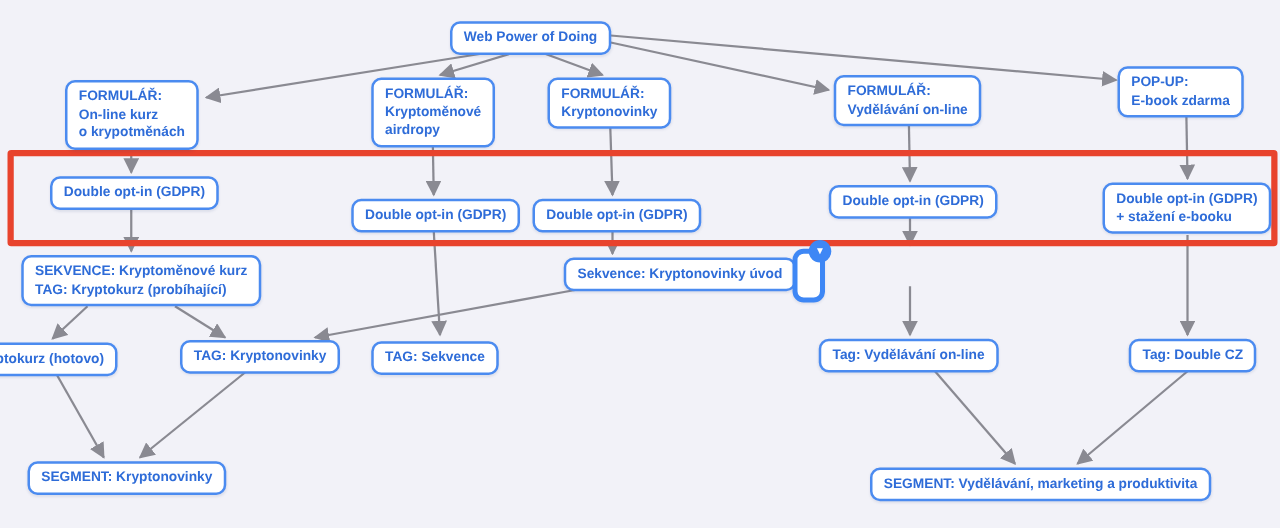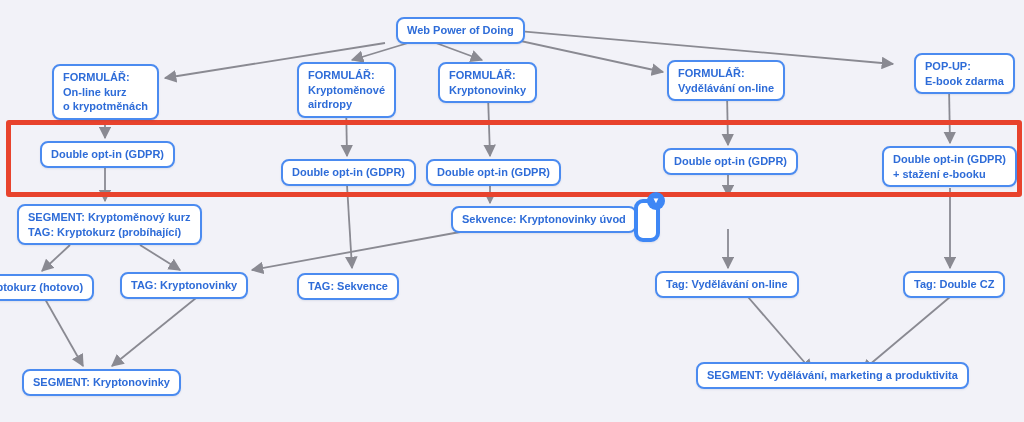--- a/index.html
+++ b/index.html
@@ -104,49 +104,49 @@
   <g>
     <line x1="45" y1="299" x2="83" y2="366" marker-end="url(#arrow)"></line>
     <line x1="196" y1="298" x2="112" y2="366" marker-end="url(#arrow)"></line>
     <line x1="748" y1="297" x2="812" y2="371" marker-end="url(#arrow)"></line>
     <line x1="950" y1="297" x2="862" y2="371" marker-end="url(#arrow)"></line>
   </g>
 </svg>
 
 <div class="highlight-rect"></div>
 
-<div class="node" style="left:360px;top:17px;margin-left:36px;">Web Power of Doing</div>
+<div class="node" style="left:360px;top:17px;">Web Power of Doing</div>
 
 <div class="node left" style="left:52px;top:64px;">FORMULÁŘ:
 On-line kurz
 o krypotměnách</div>
 <div class="node left" style="left:297px;top:62px;">FORMULÁŘ:
 Kryptoměnové
 airdropy</div>
 <div class="node left" style="left:438px;top:62px;">FORMULÁŘ:
 Kryptonovinky</div>
 <div class="node left" style="left:667px;top:60px;">FORMULÁŘ:
 Vydělávání on-line</div>
-<div class="node left" style="left:914px;top:53px;">POP-UP:
+<div class="node left" style="left:894px;top:53px;">POP-UP:
 E-book zdarma</div>
 
 <div class="node" style="left:40px;top:141px;">Double opt-in (GDPR)</div>
 <div class="node" style="left:281px;top:159px;">Double opt-in (GDPR)</div>
 <div class="node" style="left:426px;top:159px;">Double opt-in (GDPR)</div>
 <div class="node" style="left:663px;top:148px;">Double opt-in (GDPR)</div>
 <div class="node left" style="left:882px;top:146px;">Double opt-in (GDPR)
 + stažení e-booku</div>
 
-<div class="node left" style="left:17px;top:204px;">SEGMENT: Kryptoměnový kurz
+<div class="node left" style="left:17px;top:204px;">SEKVENCE: Kryptoměnové kurz
 TAG: Kryptokurz (probíhající)</div>
 <div class="node" style="left:411px;top:206px;margin-left:40px;">Sekvence: Kryptonovinky úvod</div>
 <div class="node selected" style="left:634px;top:199px;">
   <span class="badge">▼</span>
 </div>
 
 <div class="node" style="left:-62px;top:274px;">TAG: Kryptokurz (hotovo)</div>
-<div class="node" style="left:120px;top:272px;">TAG: Kryptonovinky</div>
+<div class="node" style="left:144px;top:272px;">TAG: Kryptonovinky</div>
 <div class="node" style="left:297px;top:273px;">TAG: Sekvence</div>
 <div class="node" style="left:655px;top:271px;">Tag: Vydělávání on-line</div>
 <div class="node" style="left:903px;top:271px;">Tag: Double CZ</div>
 
 <div class="node" style="left:22px;top:369px;">SEGMENT: Kryptonovinky</div>
-<div class="node" style="left:696px;top:362px;">SEGMENT: Vydělávání, marketing a produktivita</div>
+<div class="node" style="left:696px;top:374px;">SEGMENT: Vydělávání, marketing a produktivita</div>
 
 </body></html>

